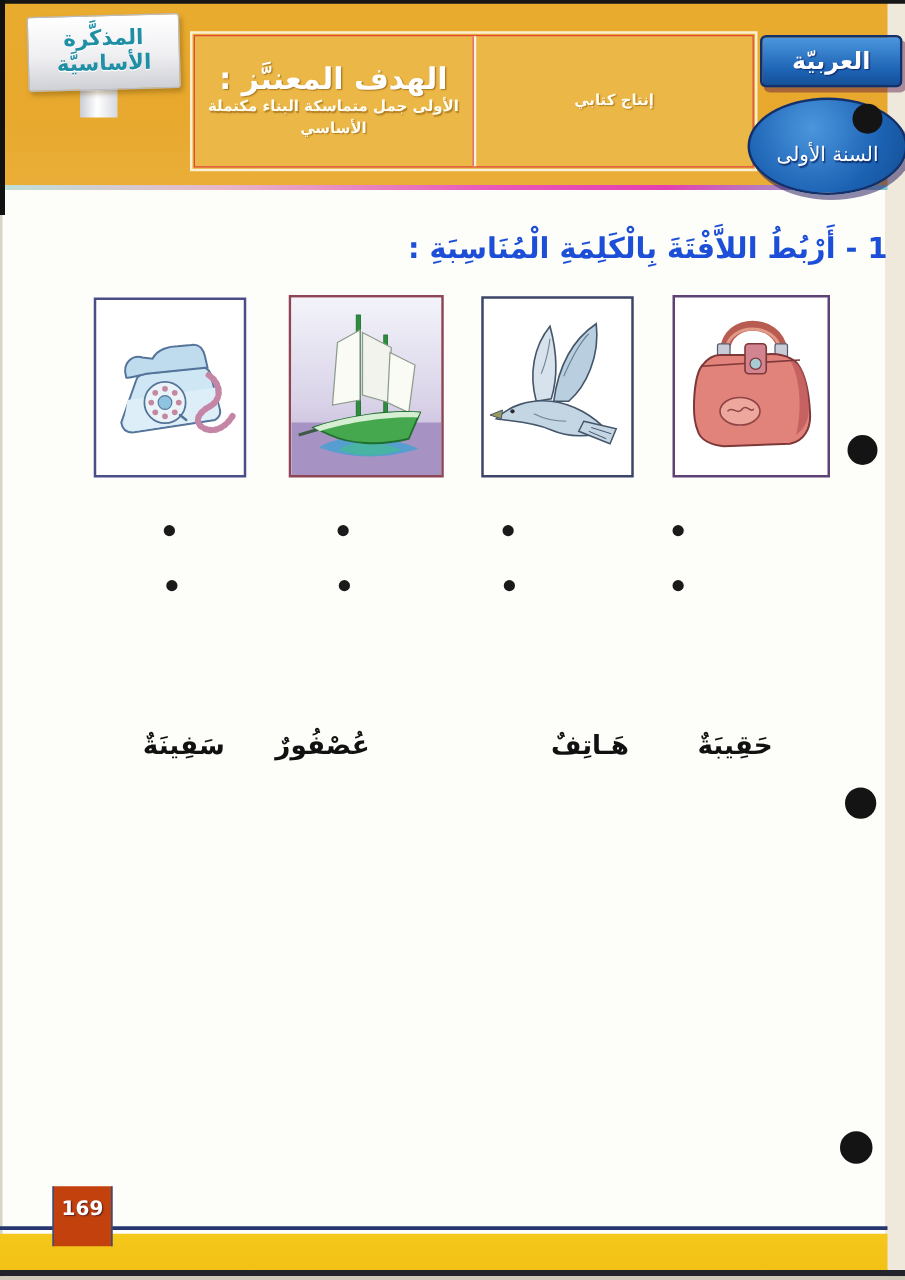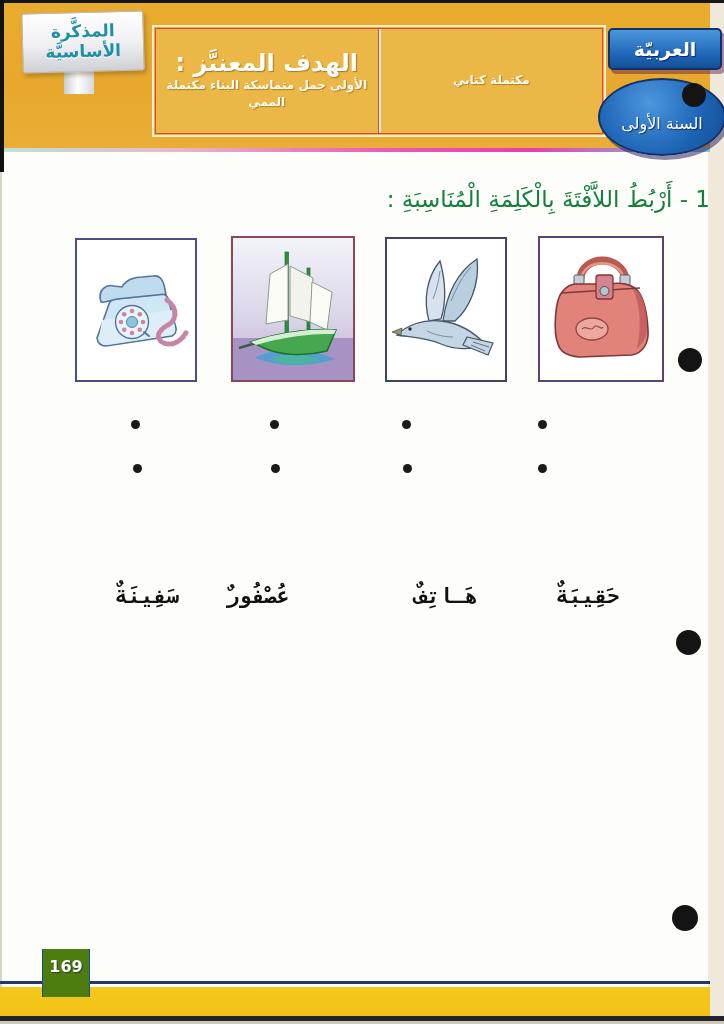--- a/index.html
+++ b/index.html
@@ -34,42 +34,42 @@
   
   .badge-subject{position:absolute;left:608px;top:28px;width:110px;height:38px;background:linear-gradient(180deg,#4C96DD 0%,#1C63B4 70%,#155096 100%);border:2px solid #14306B;border-radius:5px;box-shadow:3px 4px 0 rgba(90,20,70,.45);display:flex;align-items:center;justify-content:center;z-index:5;}
   .badge-subject .badge-text{color:#fff;font-weight:bold;font-size:19px;text-shadow:1px 1px 1px rgba(0,0,60,.6);}
   .badge-grade{position:absolute;left:598px;top:78px;width:124px;height:74px;background:radial-gradient(circle at 40% 30%,#4C96DD 0%,#1C63B4 60%,#134D92 100%);border:2px solid #14306B;border-radius:50%;box-shadow:3px 4px 0 rgba(30,20,90,.5);display:flex;align-items:center;justify-content:center;z-index:5;}
   .badge-grade .badge-text{color:#fff;font-weight:normal;font-size:16px;text-shadow:1px 1px 1px rgba(0,0,60,.6);transform:translateY(6px);}
 
   
   .hole{position:absolute;background:#141414;border-radius:50%;z-index:30;}
 
   
-  .instruction{position:absolute;right:14px;top:186px;direction:rtl;color:#15803d;font-weight:normal;font-size:23px;white-space:nowrap;z-index:2;}
+  .instruction{position:absolute;right:14px;top:186px;direction:rtl;color:#1d4ed8;font-weight:bold;font-size:23px;white-space:nowrap;z-index:2;}
 
   
   .pic-box{position:absolute;background:#FFFFFF;border:2px solid #3E4468;overflow:hidden;}
   .pic-box svg{display:block;width:100%;height:100%;}
   .box-phone{left:75px;top:238px;width:118px;height:140px;border-color:#4A4E86;}
   .box-boat{left:231px;top:236px;width:120px;height:142px;border-color:#8E4656;}
   .box-bird{left:385px;top:237px;width:118px;height:141px;border-color:#3E4468;}
   .box-bag{left:538px;top:236px;width:122px;height:142px;border-color:#5E4276;}
 
   
   .mdot{position:absolute;width:9px;height:9px;border-radius:50%;background:#1A1A1A;z-index:2;}
 
   
-  .word{position:absolute;top:584px;transform:translateX(-50%);direction:rtl;color:#111;font-weight:bold;font-size:21px;white-space:nowrap;z-index:2;font-family:Liberation Mono, monospace;}
+  .word{position:absolute;top:584px;transform:translateX(-50%);direction:rtl;color:#111;font-weight:bold;font-size:21px;white-space:nowrap;z-index:2;}
 
   
   .footer-line{position:absolute;left:0;top:981px;width:710px;height:3px;background:#26366E;}
   .footer-band{position:absolute;left:0;top:987px;width:710px;height:29px;background:linear-gradient(180deg,#F5C81C 0%,#F2C115 100%);}
   .footer-bottom{position:absolute;left:0;top:1016px;width:724px;height:5px;background:#23232B;}
   .footer-below{position:absolute;left:0;top:1021px;width:724px;height:3px;background:#CFC9B8;}
-  .page-number-box{position:absolute;left:42px;top:949px;width:46px;height:48px;background:#4d7c0f;border-left:1px solid #14509A;border-right:1px solid #14509A;display:flex;justify-content:center;z-index:3;}
+  .page-number-box{position:absolute;left:42px;top:949px;width:46px;height:48px;background:#c2410c;border-left:1px solid #14509A;border-right:1px solid #14509A;display:flex;justify-content:center;z-index:3;}
   .page-number-box .pn-text{color:#fff;font-weight:bold;font-size:16px;margin-top:8px;text-shadow:1px 1px 1px rgba(0,0,60,.5);}
 </style>
 </head>
 <body>
 
 <div class="page">
 
   <div class="edge-right"></div>
   <div class="header-band"></div>
   <div class="header-sep"></div>
@@ -77,27 +77,27 @@
   <div class="edge-left-black"></div>
   <div class="edge-left-soft"></div>
 
   <div class="tab-stem"></div>
   <div class="tab-card">
     <div class="tab-text">المذكَّرة الأساسيَّة</div>
   </div>
 
   <div class="hbox">
     <div class="hcell cell-activity">
-      <div class="hcell-sub">مكتملة كتابي</div>
+      <div class="hcell-sub">إنتاج كتابي</div>
     </div>
     <div class="hdivider"></div>
     <div class="hcell cell-objective">
       <div class="hcell-title">الهدف المعنىَّز :</div>
       <div class="hcell-sub">الأولى جمل متماسكة البناء مكتملة</div>
-      <div class="hcell-sub">الممي</div>
+      <div class="hcell-sub">الأساسي</div>
     </div>
   </div>
 
   <div class="badge-subject">
     <div class="badge-text">العربيّة</div>
   </div>
   <div class="badge-grade">
     <div class="badge-text">السنة الأولى</div>
   </div>
 
@@ -186,21 +186,21 @@
   <div class="mdot" style="left:270px;top:420px;"></div>
   <div class="mdot" style="left:402px;top:420px;"></div>
   <div class="mdot" style="left:538px;top:420px;"></div>
   <div class="mdot" style="left:133px;top:464px;"></div>
   <div class="mdot" style="left:271px;top:464px;"></div>
   <div class="mdot" style="left:403px;top:464px;"></div>
   <div class="mdot" style="left:538px;top:464px;"></div>
 
   <div class="word" style="left:147px;">سَفِينَةٌ</div>
   <div class="word" style="left:258px;">عُصْفُورٌ</div>
-  <div class="word" style="left:446px;">هَـاتِفٌ</div>
+  <div class="word" style="left:472px;">هَـاتِفٌ</div>
   <div class="word" style="left:588px;">حَقِيبَةٌ</div>
 
   <div class="footer-line"></div>
   <div class="footer-band"></div>
   <div class="page-number-box">
     <div class="pn-text">169</div>
   </div>
   <div class="footer-bottom"></div>
   <div class="footer-below"></div>
 

